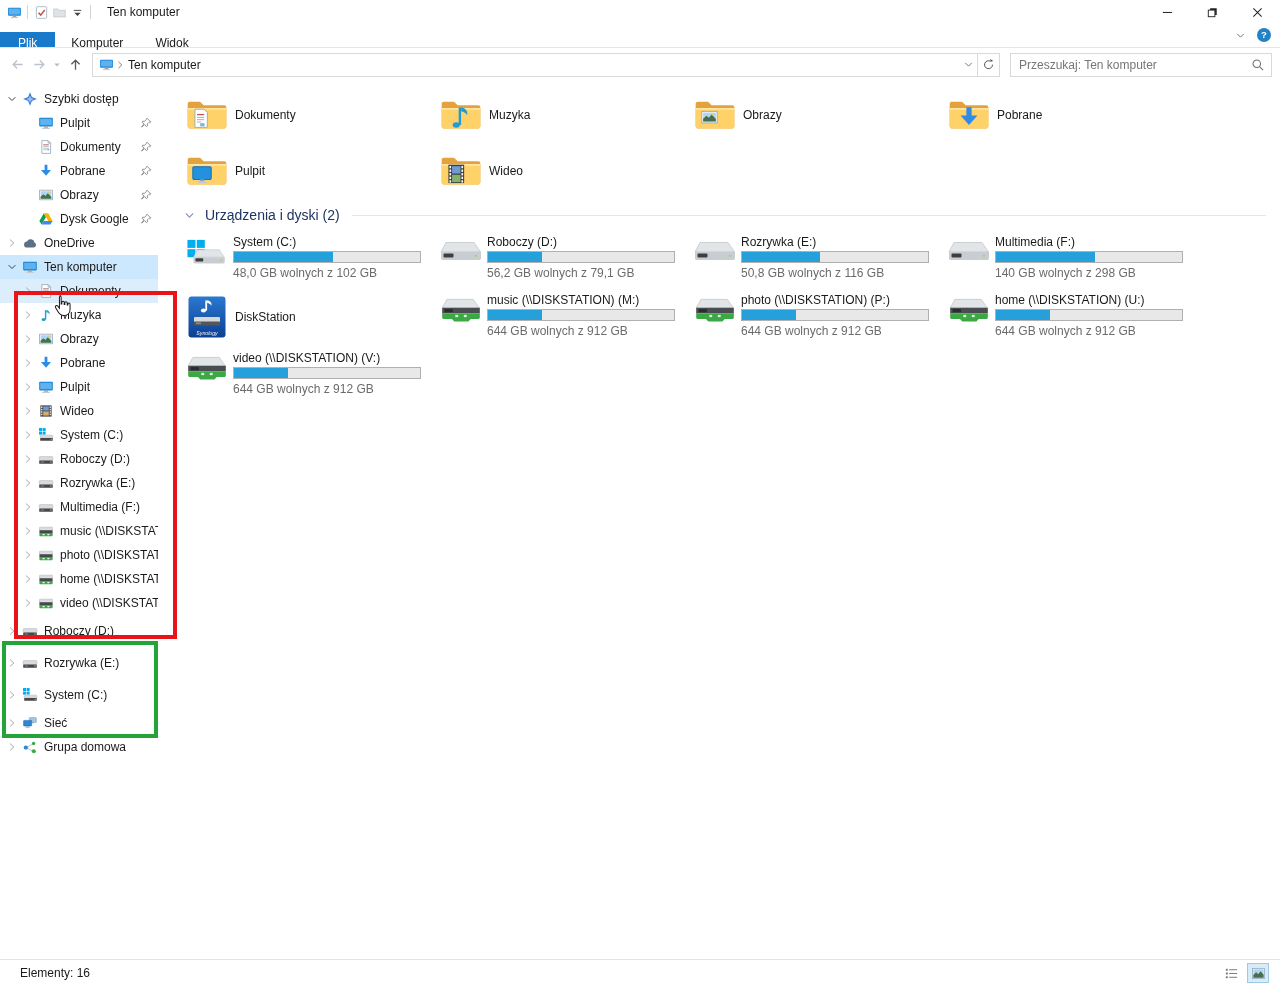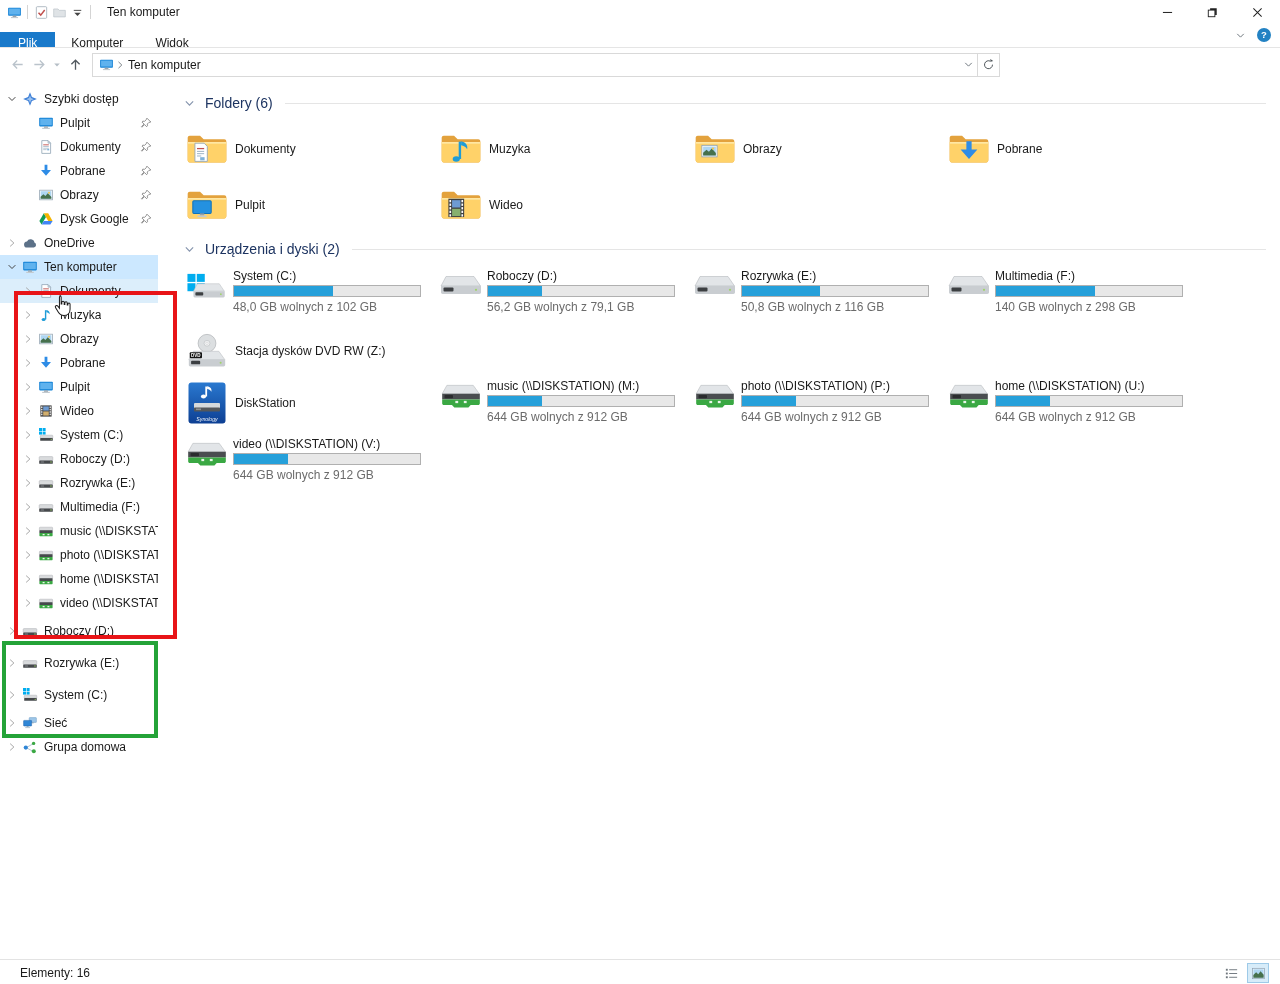--- a/index.html
+++ b/index.html
@@ -213,20 +213,29 @@
           <path d="M4 6l4 4 4-4" fill="none" stroke="#6d757c" stroke-width="1.2"></path>
         </svg>
       </span>
   </div>
   <span class="refresh-btn">
       <svg xmlns="http://www.w3.org/2000/svg" viewBox="0 0 16 16">
         <path d="M12.9 8.2A4.9 4.9 0 1 1 10.4 4" fill="none" stroke="#4a5156" stroke-width="1.2"></path>
         <path d="M10.2 1.2l.4 3.3 3.2-.9z" fill="#4a5156"></path>
       </svg>
     </span>
+  <div class="searchbox">
+    <input placeholder="Przeszukaj: Ten komputer" style="">
+    <span class="search-ico">
+        <svg xmlns="http://www.w3.org/2000/svg" viewBox="0 0 16 16">
+          <circle cx="6.6" cy="6.6" r="4.3" fill="none" stroke="#6d6d6d" stroke-width="1.2"></circle>
+          <path d="M9.8 9.8l4 4" stroke="#6d6d6d" stroke-width="1.2"></path>
+        </svg>
+      </span>
+  </div>
 </div>
 
 <div class="content">
   <div class="sidebar" id="sidebar">
       <div class="sb-row">
         <span class="sb-chev">
           <svg xmlns="http://www.w3.org/2000/svg" viewBox="0 0 16 16">
             <path d="M3.5 5.5L8 10l4.5-4.5" fill="none" stroke="#404040" stroke-width="1.3"></path>
           </svg>
         </span>
@@ -673,29 +682,20 @@
             <path d="M4.5 8.5L11 4.8M4.8 9l6.4 3.4" stroke="#9fb4c6" stroke-width="0.8" fill="none"></path>
             <circle cx="3.8" cy="8.6" r="2.1" fill="#2f86d6"></circle>
             <circle cx="11.6" cy="4.4" r="1.7" fill="#3aa843"></circle>
             <circle cx="11.8" cy="12.2" r="2" fill="#3aa843"></circle>
           </svg>
         </span>
         <span class="sb-label">Grupa domowa</span>
       </div>
     </div>
   <div class="main" id="main">
-      <div class="group-header">
-        <span class="chev">
-          <svg xmlns="http://www.w3.org/2000/svg" viewBox="0 0 16 16">
-            <path d="M3.5 5.5L8 10l4.5-4.5" fill="none" stroke="#8594ad" stroke-width="1.4"></path>
-          </svg>
-        </span>
-        <span>Foldery (6)</span>
-        <span class="rule"></span>
-      </div>
       <div class="grid">
         <div class="tile">
           <span class="tile-ico">
             <svg xmlns="http://www.w3.org/2000/svg" viewBox="0 0 40 34">
               <path d="M1.6 6.4c0-1.1.9-2 2-2h9.8l3.4 3.2h19.6c1.1 0 2 .9 2 2v18.2c0 1.1-.9 2-2 2H3.6c-1.1 0-2-.9-2-2z" fill="#e3a23d"></path>
               <path d="M1.6 10.4h36.8v17.4c0 1.1-.9 2-2 2H3.6c-1.1 0-2-.9-2-2z" fill="#ffd269"></path>
               <rect x="1.6" y="10.4" width="36.8" height="1.5" fill="#ffe9a8"></rect>
               <path d="M8.5 11.5h8.8l3 3v14.3H8.5z" fill="#fff" stroke="#8fa3b4" stroke-width="0.8"></path>
               <rect x="10.5" y="16" width="6.8" height="1.2" fill="#c0504d"></rect>
               <rect x="10.5" y="18.8" width="6.8" height="0.9" fill="#9ab0c2"></rect>
@@ -862,38 +862,20 @@
             </svg>
           </span>
           <span class="drive-info">
             <div class="drive-name">Multimedia (F:)</div>
             <div class="drive-bar">
               <i style="width:53%"></i>
             </div>
             <div class="drive-caption">140 GB wolnych z 298 GB</div>
           </span>
         </div>
-        <div class="device-tile">
-          <span class="device-ico">
-            <svg xmlns="http://www.w3.org/2000/svg" viewBox="0 0 44 38">
-              <circle cx="22" cy="10.5" r="9.8" fill="#dcdfe1" stroke="#a9adb0" stroke-width="0.7"></circle>
-              <circle cx="22" cy="10.5" r="3.2" fill="#f2f3f4" stroke="#a9adb0" stroke-width="0.5"></circle>
-              <circle cx="22" cy="10.5" r="1.3" fill="#fff" stroke="#a9adb0" stroke-width="0.4"></circle>
-              <g transform="translate(0,16) scale(1,0.95)">
-                <path d="M7 3.5h28l6.5 9.5H2z" fill="#e2e5e8" stroke="#b5b9bd" stroke-width="0.6"></path>
-                <path d="M2 13h40v6.3c0 .9-.8 1.7-1.7 1.7H3.7c-.9 0-1.7-.8-1.7-1.7z" fill="#c9cdd1"></path>
-                <rect x="4.5" y="14.5" width="10" height="4" rx="1" fill="#3c3f42"></rect>
-                <circle cx="37" cy="16.8" r="1.1" fill="#9fd468"></circle>
-              </g>
-              <rect x="3" y="20.5" width="13.5" height="6.5" rx="1" fill="#151515"></rect>
-              <text x="9.7" y="25.5" font-size="5" fill="#fff" text-anchor="middle" font-family="Liberation Sans, sans-serif" font-weight="bold">DVD</text>
-            </svg>
-          </span>
-          <span class="tile-label">Stacja dysków DVD RW (Z:)</span>
-        </div>
       </div>
       <div class="grid">
         <div class="device-tile">
           <span class="device-ico ds">
             <svg xmlns="http://www.w3.org/2000/svg" viewBox="0 0 40 44">
               <defs>
                 <linearGradient id="dsg" x1="0" y1="0" x2="0" y2="1">
                   <stop offset="0" stop-color="#2a79d0"></stop>
                   <stop offset="1" stop-color="#0d3f93"></stop>
                 </linearGradient>

